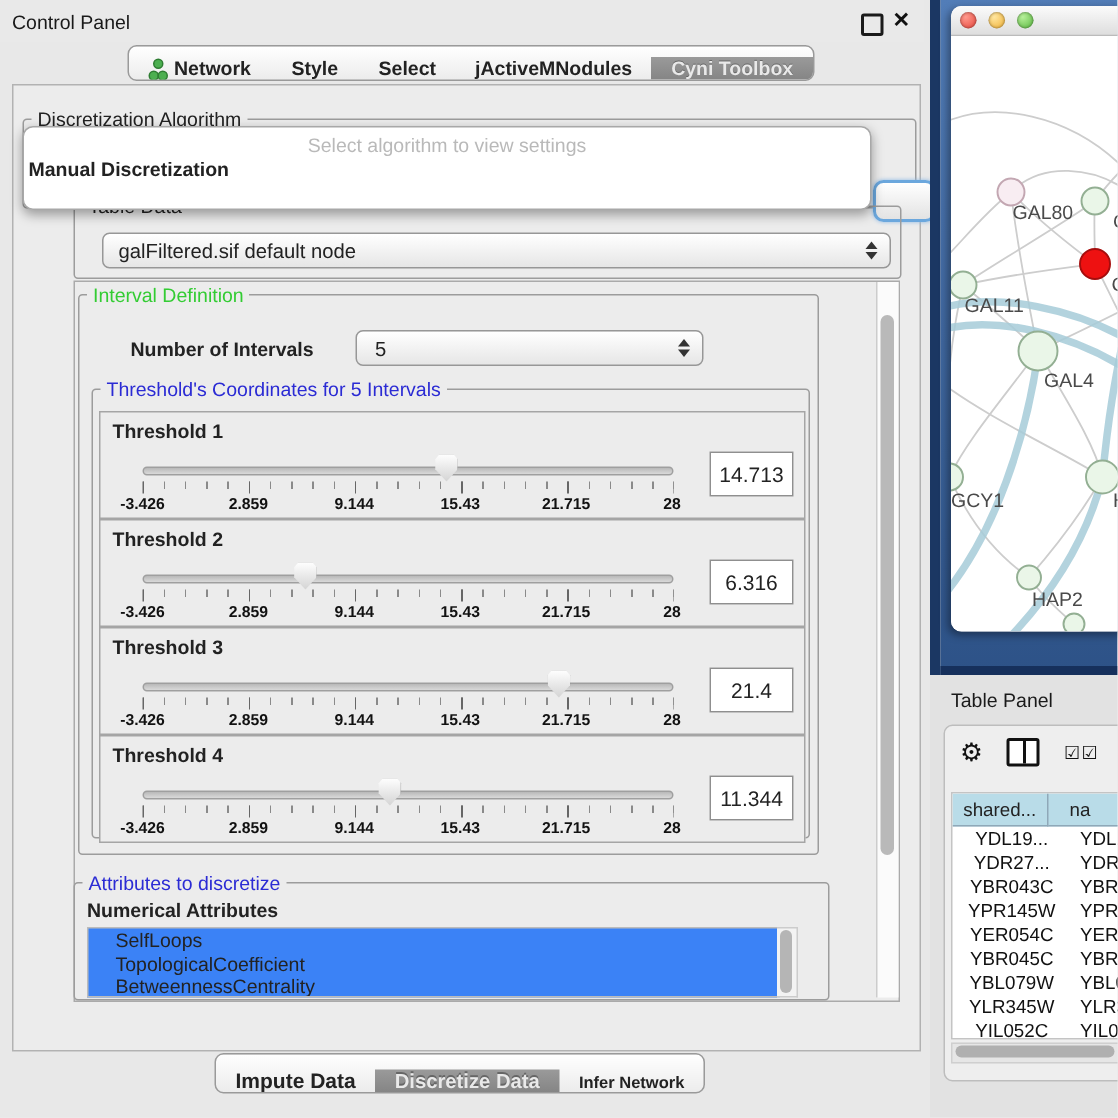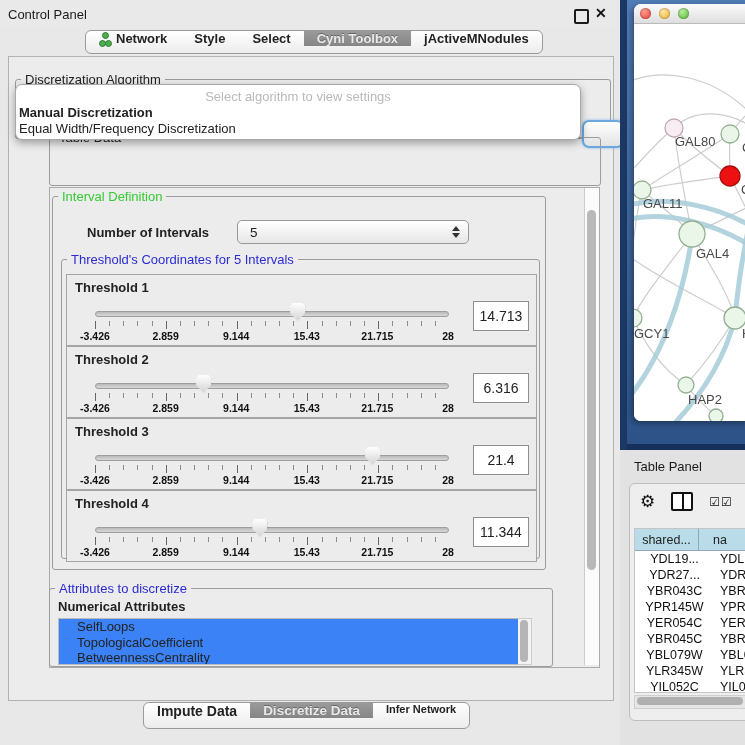--- a/index.html
+++ b/index.html
@@ -5,21 +5,21 @@
   html,body{margin:0;padding:0}
   body{width:745px;height:745px;overflow:hidden;position:relative;background:#e8e8e8;
        font-family:"Liberation Sans",sans-serif;color:#222;-webkit-font-smoothing:antialiased}
   .abs{position:absolute}
   
   #titlebar{left:0;top:0;width:616px;height:28px;background:#e9e9e9}
   #panel-title{left:8px;top:7px;font-size:13px;color:#1a1a1a}
   #float-btn{left:574px;top:9px;width:11px;height:11px;border:2px solid #1a1a1a;border-radius:2px}
   #close-btn{left:595px;top:5px;font-size:14px;font-weight:bold;color:#111}
   #tabrow{left:0;top:28px;width:616px;height:27px}
-  .tabgroup{display:inline-flex;align-items:flex-start;border:1px solid #9a9a9a;border-radius:6px;
+  .tabgroup{display:inline-flex;align-items:flex-end;border:1px solid #9a9a9a;border-radius:6px;
             background:linear-gradient(#ffffff,#ececec);overflow:hidden;height:22px}
   .tab{display:flex;align-items:center;gap:5px;padding:0 13px;font-size:13px;font-weight:bold;color:#222;white-space:nowrap}
   .tab.selected{background:linear-gradient(#9a9a9a,#858585);color:#e9e9e9;text-shadow:0 -1px 0 #666}
   .tabsep{width:1px;background:#c0c0c0;margin:4px 0}
   #net-icon{width:12px;height:14px;position:relative}
   #net-icon i{position:absolute;width:5px;height:5px;border-radius:50%;background:#4caf50;border:1px solid #2e7d32}
   #net-icon i:nth-child(1){left:3px;top:0}
   #net-icon i:nth-child(2){left:0;top:8px}
   #net-icon i:nth-child(3){left:6px;top:8px}
   
@@ -140,44 +140,50 @@
       <span>Network</span>
     </div>
     <div class="tabsep"></div>
     <div class="tab">
         <span>Style</span>
       </div>
     <div class="tabsep"></div>
     <div class="tab">
         <span>Select</span>
       </div>
+    <div class="tab">
+        <span>jActiveMNodules</span>
+      </div>
     <div class="tab selected">
         <span>Cyni Toolbox</span>
-      </div>
-    <div class="tab">
-        <span>jActiveMNodules</span>
       </div>
   </div>
 </div>
 
 <div class="abs" id="pane">
 
   <div class="groupbox" id="algo-group">
     <div class="grouptitle">Discretization Algorithm</div>
     <div class="abs" id="algo-combo-frag"></div>
   </div>
 
   <div class="abs" id="popup">
     <div id="popup-hint">Select algorithm to view settings</div>
     <div class="popup-item" id="popup-item-0">Manual Discretization</div>
-    <div class="popup-item" id="popup-item-1">Equal Width/Frequency Discretization</div>
   </div>
 
   <div class="groupbox" id="tabledata-group">
     <div class="grouptitle">Table Data</div>
+    <div class="combo" id="tabledata-combo">
+      <span class="val">galFiltered.sif default node</span>
+      <span class="stepper">
+          <i class="up"></i>
+          <i class="dn"></i>
+        </span>
+    </div>
   </div>
 
   <div class="abs" id="scrollwrap">
     <div class="groupbox" id="interval-group">
       <div class="grouptitle t-green">Interval Definition</div>
       <div class="abs" id="noi-label">Number of Intervals</div>
       <div class="combo" id="noi-spinner">
         <span class="val" style="padding-left:12px">5</span>
         <span class="stepper">
             <i class="up"></i>

